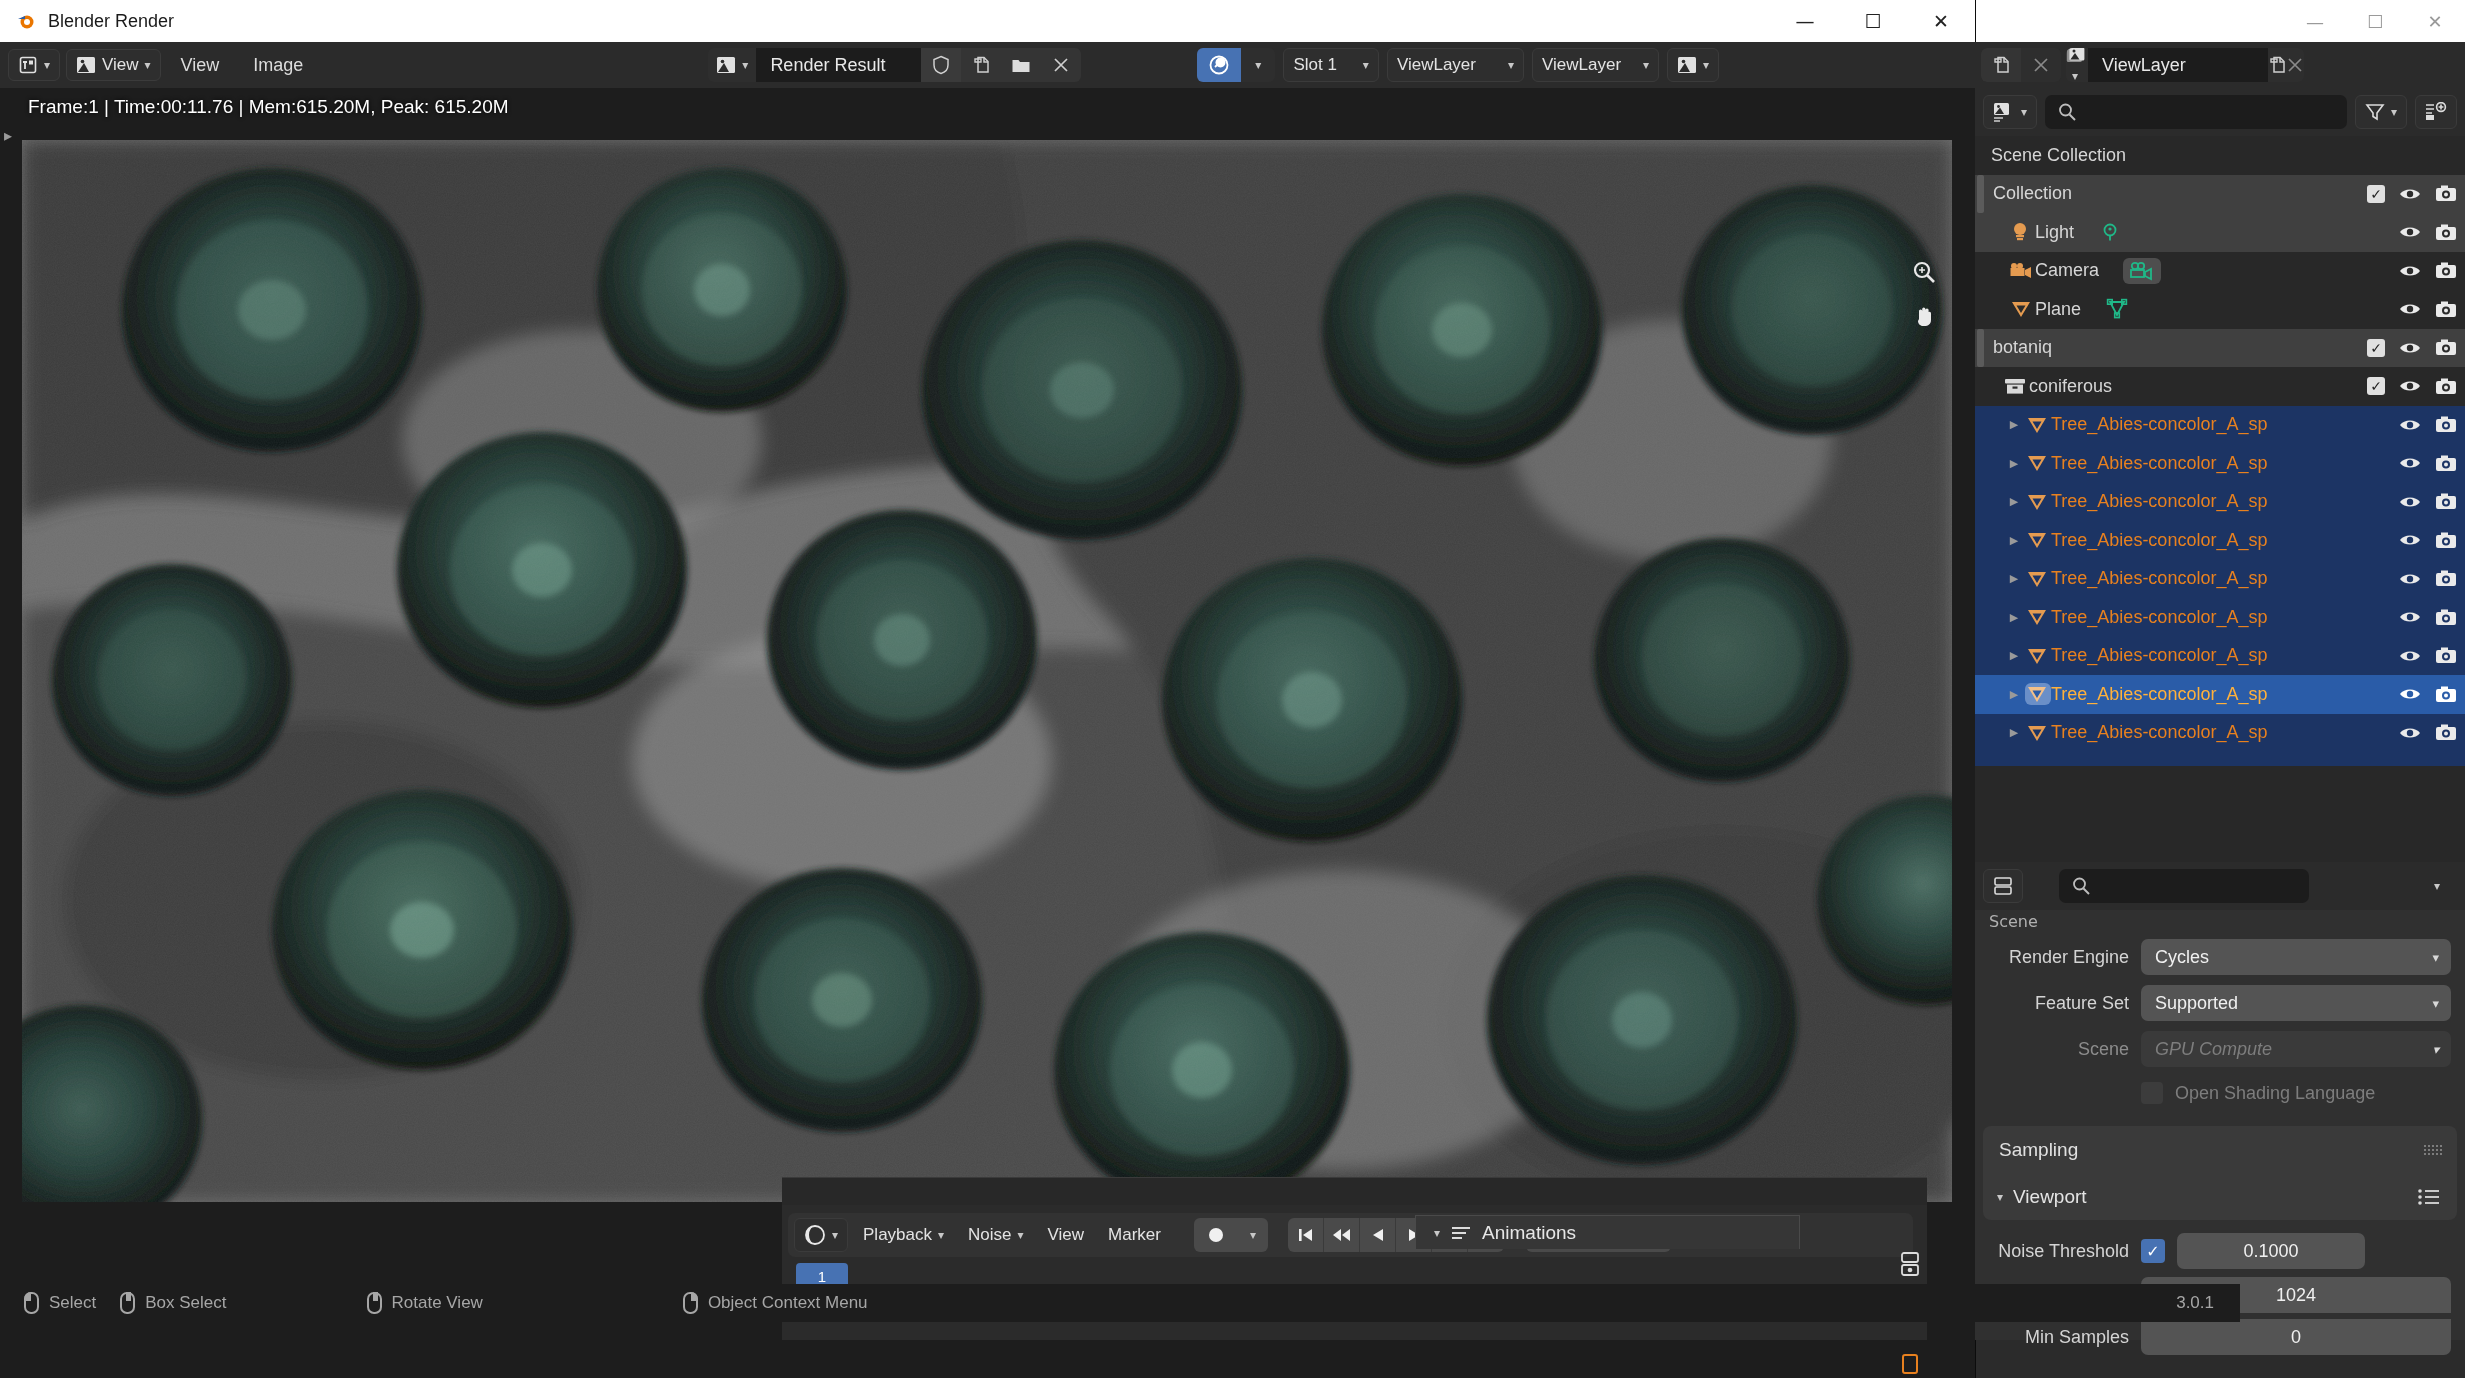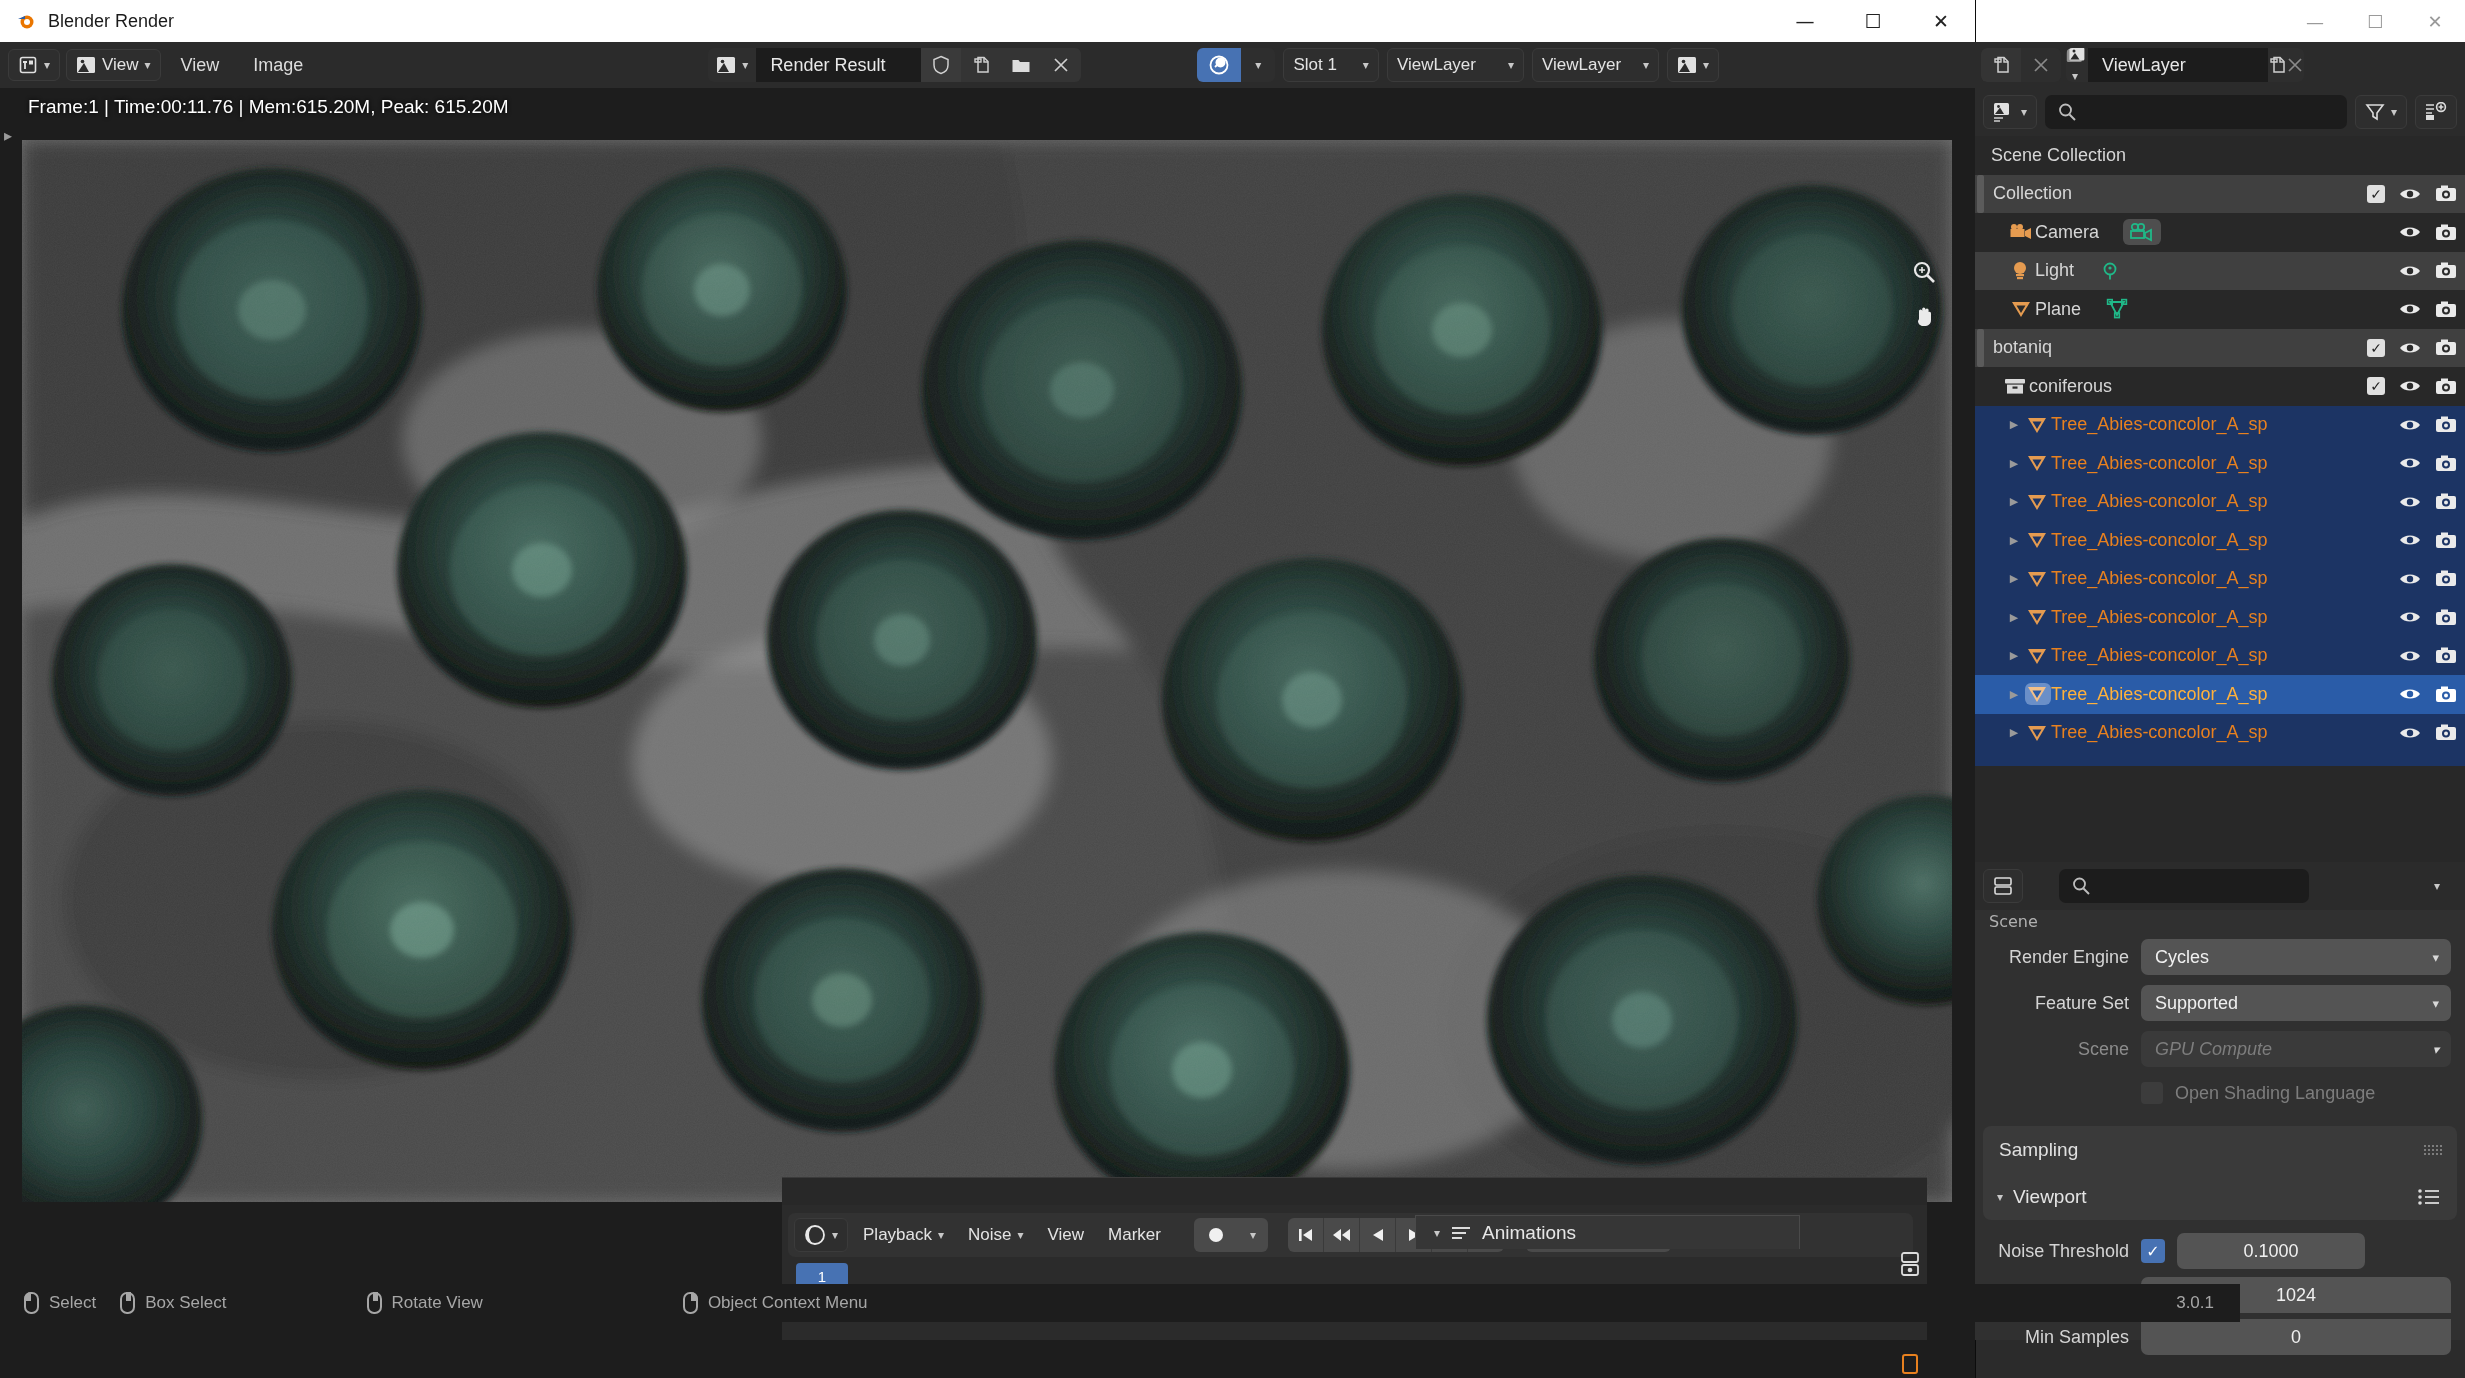--- a/index.html
+++ b/index.html
@@ -704,72 +704,72 @@
             <svg width="22" height="17" viewBox="0 0 22 17">
                 <rect x="1" y="3" width="20" height="13" rx="2" fill="#eaeaea"></rect>
                 <rect x="6" y="0.5" width="7" height="3" fill="#eaeaea"></rect>
                 <circle cx="11" cy="9.5" r="4" fill="#2b2b2b"></circle>
                 <circle cx="11" cy="9.5" r="2" fill="#eaeaea"></circle>
               </svg>
           </span>
         </span>
       </div>
 
+      <div class="row zebra">
+        <span style="width:34px;"></span>
+        <span class="tri">
+          <svg width="22" height="22" viewBox="0 0 22 22">
+              <circle cx="11" cy="8" r="6" fill="#e59b50"></circle>
+              <rect x="7" y="14" width="8" height="2.2" fill="#e59b50"></rect>
+              <rect x="8" y="17" width="6" height="2.2" fill="#e59b50"></rect>
+            </svg>
+        </span>
+        <span class="label">Light</span>
+        <span style="margin-left:24px;">
+          <svg width="24" height="22" viewBox="0 0 24 22">
+              <circle cx="12" cy="9" r="5.5" fill="none" stroke="#20b888" stroke-width="1.8"></circle>
+              <path d="M12 14.5 v5" stroke="#20b888" stroke-width="1.8"></path>
+              <circle cx="12" cy="8" r="1.6" fill="#20b888"></circle>
+            </svg>
+        </span>
+        <span class="rt">
+          <span class="eye">
+            <svg width="22" height="16" viewBox="0 0 22 16">
+                <path d="M1 8 C5 2 17 2 21 8 C17 14 5 14 1 8 Z" fill="#eaeaea"></path>
+                <circle cx="11" cy="8" r="3.2" fill="#2b2b2b"></circle>
+              </svg>
+          </span>
+          <span class="cam">
+            <svg width="22" height="17" viewBox="0 0 22 17">
+                <rect x="1" y="3" width="20" height="13" rx="2" fill="#eaeaea"></rect>
+                <rect x="6" y="0.5" width="7" height="3" fill="#eaeaea"></rect>
+                <circle cx="11" cy="9.5" r="4" fill="#2b2b2b"></circle>
+                <circle cx="11" cy="9.5" r="2" fill="#eaeaea"></circle>
+              </svg>
+          </span>
+        </span>
+      </div>
+
       <div class="row">
         <span style="width:34px;"></span>
         <span class="tri">
           <svg width="24" height="20" viewBox="0 0 24 20">
               <circle cx="5" cy="5" r="3" fill="#e59b50"></circle>
               <circle cx="11" cy="5" r="3" fill="#e59b50"></circle>
               <path d="M1.5 7 h14 v8 h-14 Z" fill="#e59b50"></path>
               <path d="M16 9 l6 -3 v11 l-6 -3 Z" fill="#e59b50"></path>
             </svg>
         </span>
         <span class="label">Camera</span>
         <span style="margin-left:24px;background:#4e4e4e;border-radius:6px;padding:3px 6px;display:flex;">
           <svg width="26" height="20" viewBox="0 0 26 20">
               <circle cx="6" cy="5" r="3.2" fill="none" stroke="#20b888" stroke-width="1.8"></circle>
               <circle cx="12" cy="5" r="3.2" fill="none" stroke="#20b888" stroke-width="1.8"></circle>
               <rect x="2" y="9" width="13" height="7" fill="none" stroke="#20b888" stroke-width="1.8"></rect>
               <path d="M16 11 l6 -3 v10 l-6 -3 Z" fill="none" stroke="#20b888" stroke-width="1.8"></path>
-            </svg>
-        </span>
-        <span class="rt">
-          <span class="eye">
-            <svg width="22" height="16" viewBox="0 0 22 16">
-                <path d="M1 8 C5 2 17 2 21 8 C17 14 5 14 1 8 Z" fill="#eaeaea"></path>
-                <circle cx="11" cy="8" r="3.2" fill="#2b2b2b"></circle>
-              </svg>
-          </span>
-          <span class="cam">
-            <svg width="22" height="17" viewBox="0 0 22 17">
-                <rect x="1" y="3" width="20" height="13" rx="2" fill="#eaeaea"></rect>
-                <rect x="6" y="0.5" width="7" height="3" fill="#eaeaea"></rect>
-                <circle cx="11" cy="9.5" r="4" fill="#2b2b2b"></circle>
-                <circle cx="11" cy="9.5" r="2" fill="#eaeaea"></circle>
-              </svg>
-          </span>
-        </span>
-      </div>
-
-      <div class="row zebra">
-        <span style="width:34px;"></span>
-        <span class="tri">
-          <svg width="22" height="22" viewBox="0 0 22 22">
-              <circle cx="11" cy="8" r="6" fill="#e59b50"></circle>
-              <rect x="7" y="14" width="8" height="2.2" fill="#e59b50"></rect>
-              <rect x="8" y="17" width="6" height="2.2" fill="#e59b50"></rect>
-            </svg>
-        </span>
-        <span class="label">Light</span>
-        <span style="margin-left:24px;">
-          <svg width="24" height="22" viewBox="0 0 24 22">
-              <circle cx="12" cy="9" r="5.5" fill="none" stroke="#20b888" stroke-width="1.8"></circle>
-              <path d="M12 14.5 v5" stroke="#20b888" stroke-width="1.8"></path>
-              <circle cx="12" cy="8" r="1.6" fill="#20b888"></circle>
             </svg>
         </span>
         <span class="rt">
           <span class="eye">
             <svg width="22" height="16" viewBox="0 0 22 16">
                 <path d="M1 8 C5 2 17 2 21 8 C17 14 5 14 1 8 Z" fill="#eaeaea"></path>
                 <circle cx="11" cy="8" r="3.2" fill="#2b2b2b"></circle>
               </svg>
           </span>
           <span class="cam">

